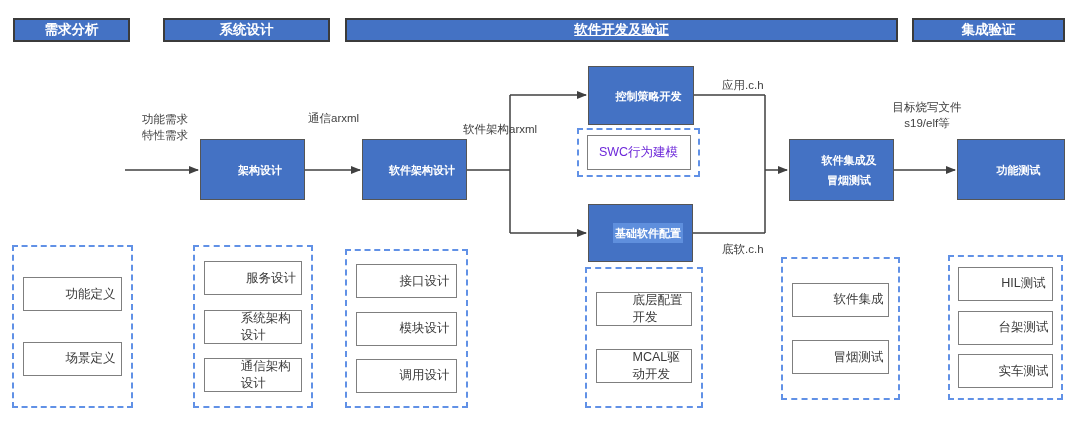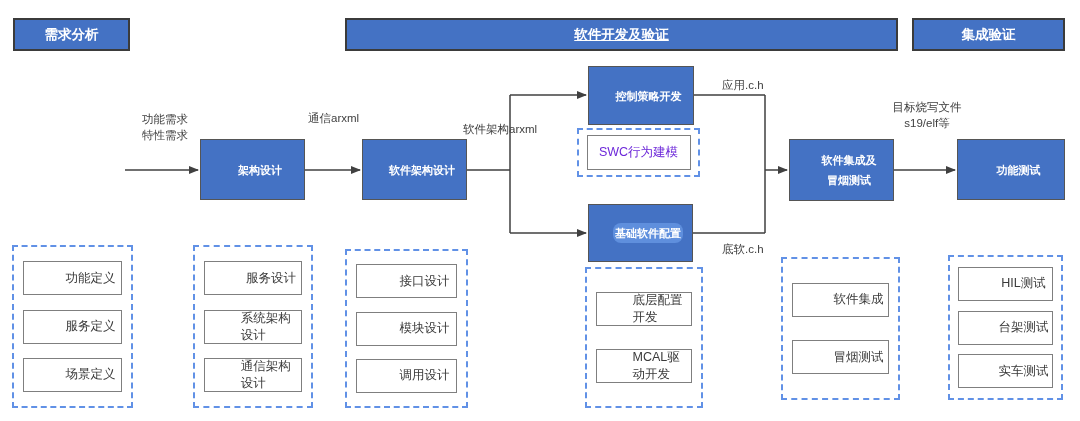--- a/index.html
+++ b/index.html
@@ -5,34 +5,34 @@
   html,body{margin:0;padding:0;background:#ffffff;}
   .canvas{
     position:relative;
     width:1080px;height:421px;
     background:#ffffff;
     font-family:"Liberation Sans","DejaVu Sans",sans-serif;
     overflow:hidden;
   }
   svg.connectors{position:absolute;left:0;top:0;z-index:1;}
   .phase{
-    position:absolute;top:18px;height:33px;
+    position:absolute;top:18px;height:24px;
     background:#4472C4;border:2px solid #3b3b3b;
     color:#ffffff;font-weight:bold;font-size:13.5px;
     display:flex;align-items:center;justify-content:center;
     box-sizing:border-box;z-index:2;
   }
   .node{
     position:absolute;
     background:#4472C4;border:1.5px solid #555555;
     color:#ffffff;font-weight:bold;font-size:11px;
     display:flex;flex-direction:column;align-items:center;justify-content:center;
     box-sizing:border-box;z-index:2;line-height:20px;text-align:center;padding-left:15px;
   }
-  .node .hl{background:#5f8fdd;padding:0 2px;border-radius:8px;}
+  .node .hl{background:#5f8fdd;padding:0 2px;}
   .lbl{
     position:absolute;color:#404040;font-size:11.5px;line-height:16px;
     z-index:3;white-space:nowrap;
   }
   .lbl.center{text-align:center;}
   .dashedbox{
     position:absolute;border:2px dashed #6191E6;box-sizing:border-box;
     display:flex;flex-direction:column;justify-content:space-evenly;align-items:center;
     z-index:2;background:transparent;
   }
@@ -71,20 +71,21 @@
       <path d="M467,170 H510 M510,95 V233"></path>
       <line x1="510" y1="95" x2="586" y2="95" marker-end="url(#arr)"></line>
       <line x1="510" y1="233" x2="586" y2="233" marker-end="url(#arr)"></line>
       <path d="M694,95 H765 M765,95 V233 M693,233 H765"></path>
       <line x1="765" y1="170" x2="787" y2="170" marker-end="url(#arr)"></line>
       <line x1="894" y1="170" x2="955" y2="170" marker-end="url(#arr)"></line>
     </g>
   </svg>
 
   <div class="phase" style="left:13px;width:117px;">需求分析</div>
+  <div class="phase" style="left:163px;width:167px;">系统设计</div>
   <div class="phase" style="left:345px;width:553px;text-decoration:underline;">软件开发及验证</div>
   <div class="phase" style="left:912px;width:153px;">集成验证</div>
 
   <div class="node" style="left:200px;top:139px;width:105px;height:61px;">架构设计</div>
   <div class="node" style="left:362px;top:139px;width:105px;height:61px;">软件架构设计</div>
   <div class="node" style="left:588px;top:66px;width:106px;height:59px;">控制策略开发</div>
   <div class="node" style="left:588px;top:204px;width:105px;height:58px;">
     <span class="hl">基础软件配置</span>
   </div>
   <div class="node" style="left:789px;top:139px;width:105px;height:62px;">
@@ -105,21 +106,20 @@
   <div class="lbl" style="left:463px;top:121px;">软件架构arxml</div>
   <div class="lbl" style="left:722px;top:77px;">应用.c.h</div>
   <div class="lbl" style="left:722px;top:241px;">底软.c.h</div>
   <div class="lbl center" style="left:872px;top:99px;width:110px;">
     <div>目标烧写文件</div>
     <div>s19/elf等</div>
   </div>
 
   <div class="dashedbox" style="left:12px;top:245px;width:121px;height:163px;">
     <div class="item">功能定义</div>
-    <div class="item">服务定义</div>
     <div class="item">场景定义</div>
   </div>
 
   <div class="dashedbox" style="left:193px;top:245px;width:120px;height:163px;">
     <div class="item">服务设计</div>
     <div class="item">系统架构设计</div>
     <div class="item">通信架构设计</div>
   </div>
 
   <div class="dashedbox" style="left:345px;top:249px;width:123px;height:159px;">

